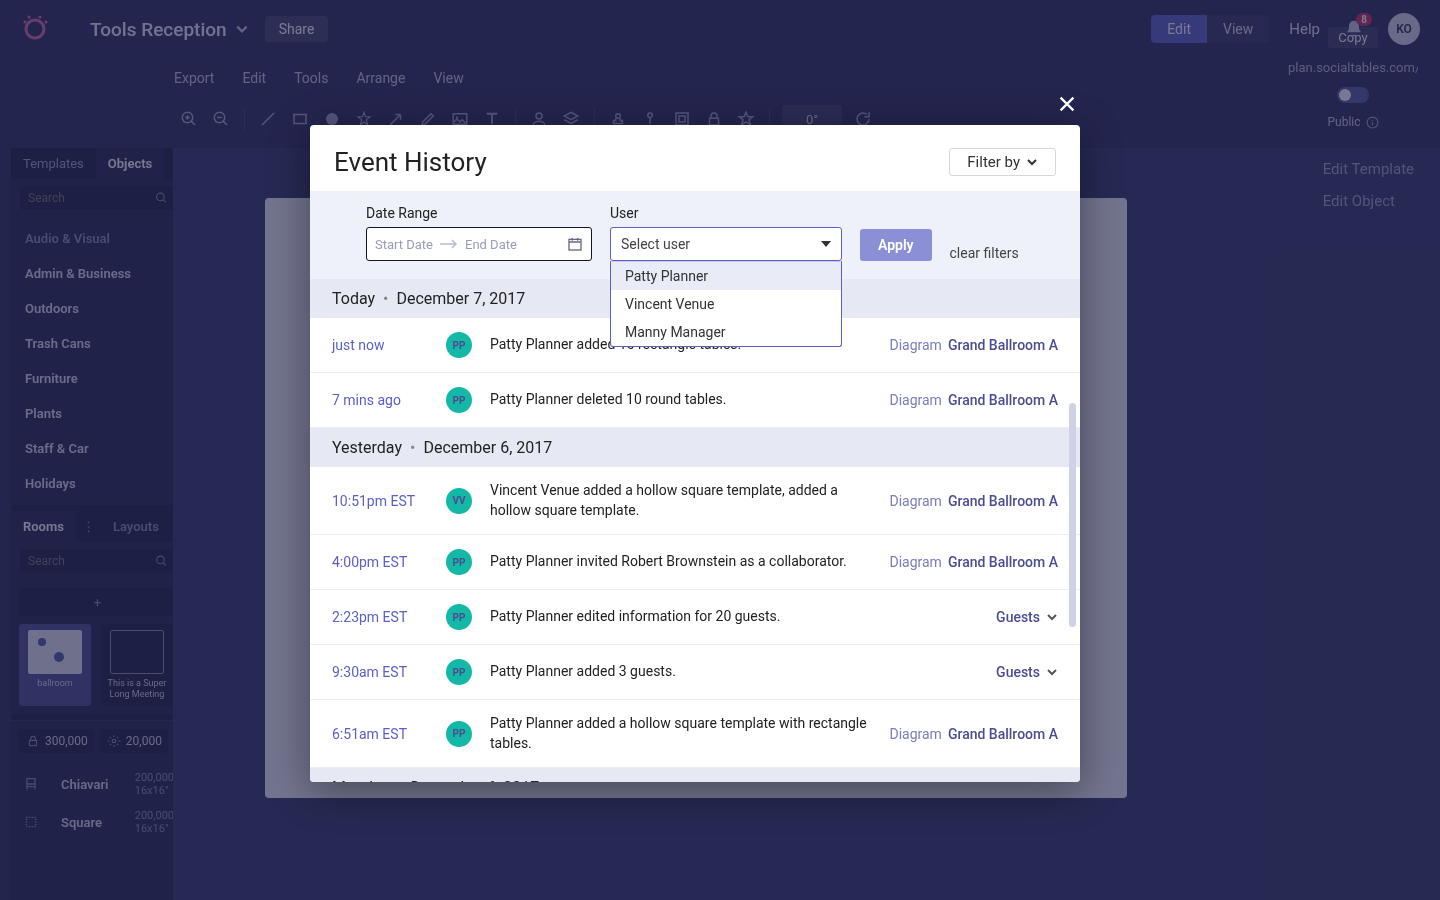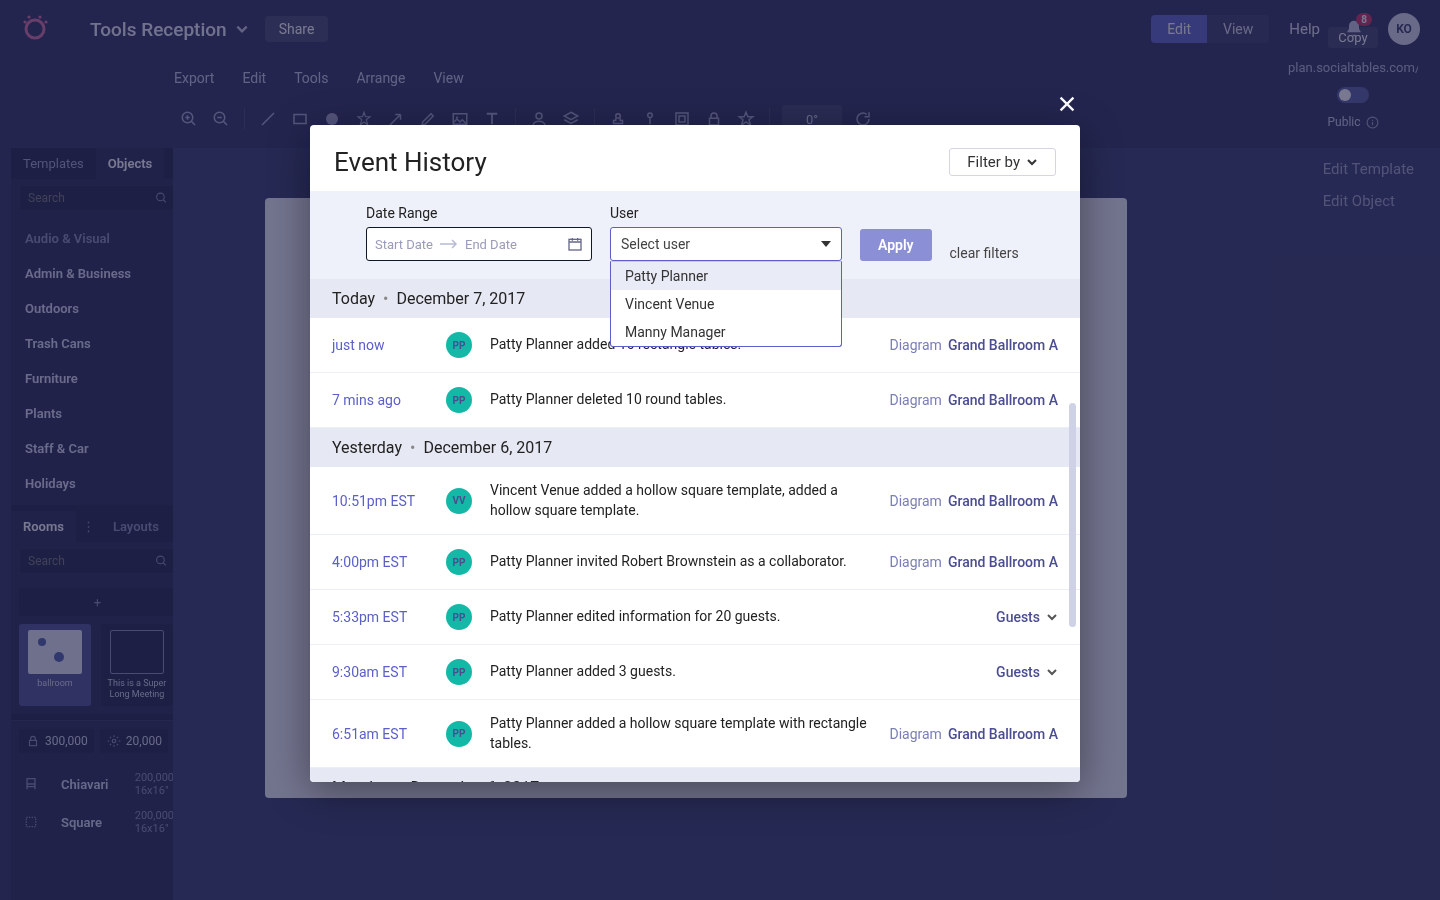--- a/index.html
+++ b/index.html
@@ -486,21 +486,21 @@
       <div class="hrow">
         <span class="time">4:00pm EST</span>
         <span class="av">PP</span>
         <span class="desc">Patty Planner invited Robert Brownstein as a collaborator.</span>
         <span class="trail">
           <span class="k">Diagram</span> 
           <span class="v">Grand Ballroom A</span>
         </span>
       </div>
       <div class="hrow">
-        <span class="time">5:33pm EST</span>
+        <span class="time">2:23pm EST</span>
         <span class="av">PP</span>
         <span class="desc">Patty Planner edited information for 20 guests.</span>
         <span class="trail">
           <span class="v">Guests</span>
           <span class="chev">
             <svg width="12" height="12" viewBox="0 0 12 12">
               <path d="M2 4l4 4 4-4" stroke="#555" stroke-width="2" fill="none"></path>
             </svg>
           </span>
         </span>

